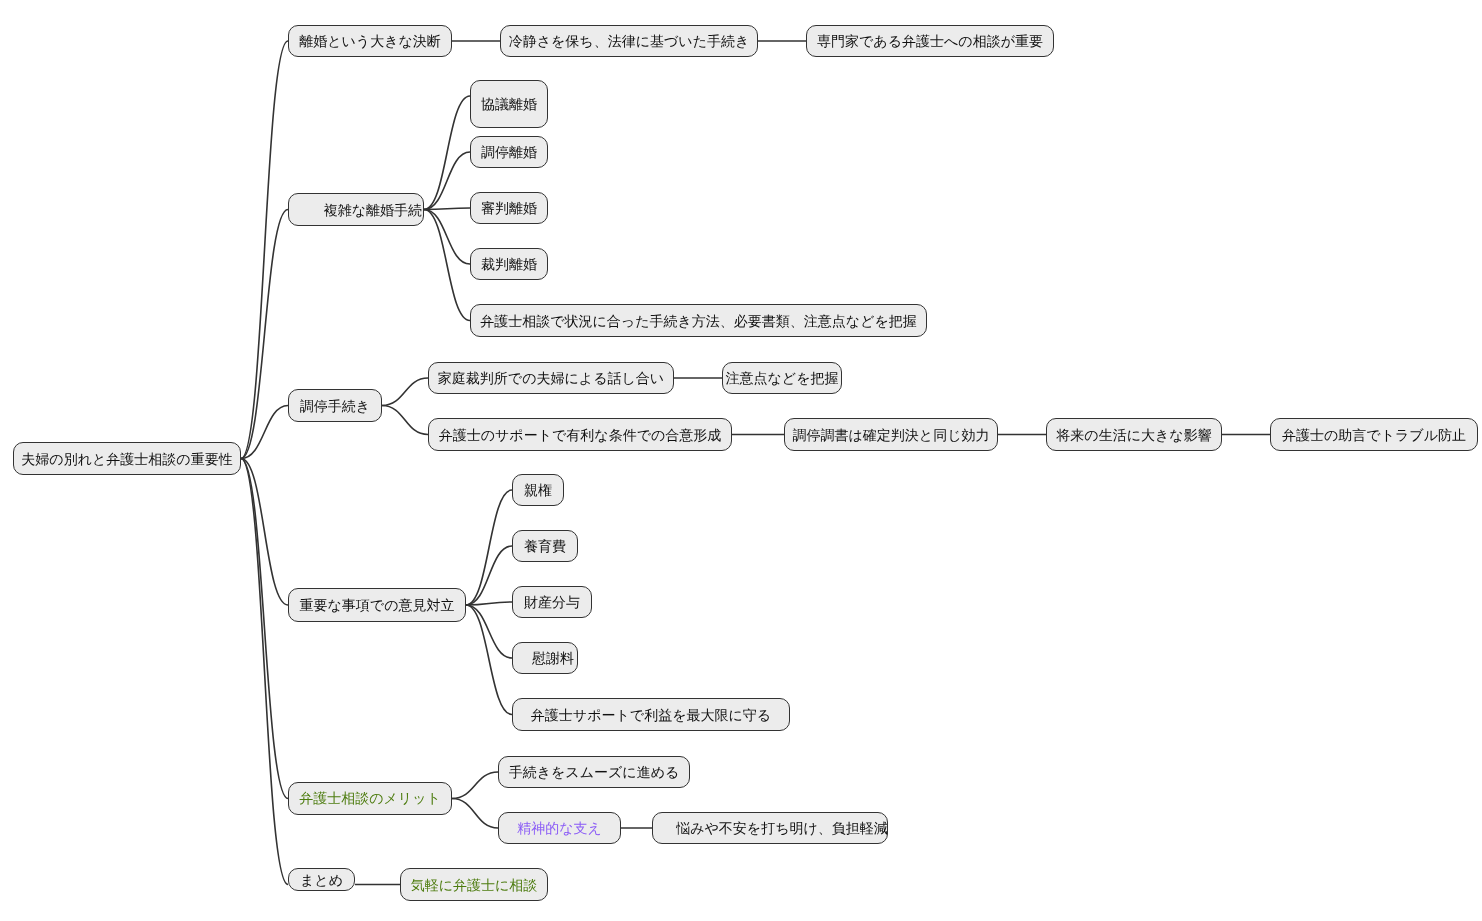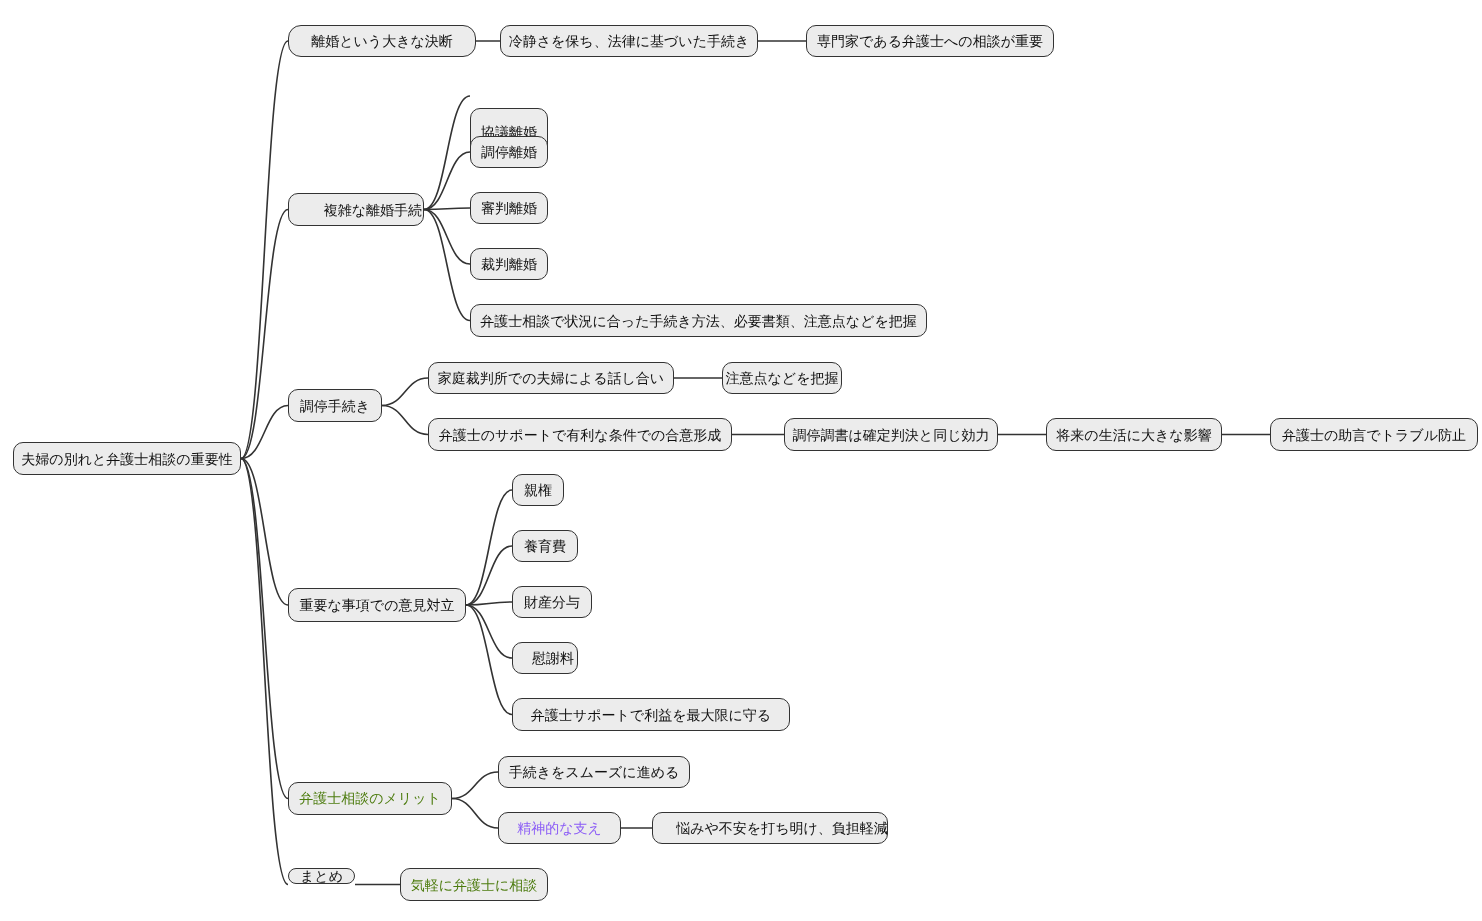--- a/index.html
+++ b/index.html
@@ -69,25 +69,25 @@
       <path d="M466,605 C489,605 489,602 512,602" fill="none" stroke="#333333" stroke-width="1.6"></path>
       <path d="M466,605 C489,605 489,658 512,658" fill="none" stroke="#333333" stroke-width="1.6"></path>
       <path d="M466,605 C489,605 489,714.5 512,714.5" fill="none" stroke="#333333" stroke-width="1.6"></path>
       <path d="M452,798.5 C475,798.5 475,772 498,772" fill="none" stroke="#333333" stroke-width="1.6"></path>
       <path d="M452,798.5 C475,798.5 475,828 498,828" fill="none" stroke="#333333" stroke-width="1.6"></path>
       <path d="M606,828 C629,828 629,828 652,828" fill="none" stroke="#333333" stroke-width="1.6"></path>
       <path d="M355,884.5 C377.5,884.5 377.5,884.5 400,884.5" fill="none" stroke="#333333" stroke-width="1.6"></path>
     </svg>
   <div id="node-layer">
       <div class="node" style="left: 13px; top: 442px; width: 228px; height: 33px; background: rgb(236, 236, 236); border-color: rgb(51, 51, 51); color: rgb(17, 17, 17);">夫婦の別れと弁護士相談の重要性</div>
-      <div class="node" style="left: 288px; top: 25px; width: 188px; height: 32px; background: rgb(236, 236, 236); border-color: rgb(51, 51, 51); color: rgb(17, 17, 17); border-radius: 13px;">離婚という大きな決断</div>
+      <div class="node" style="left: 288px; top: 25px; width: 164px; height: 32px; background: rgb(236, 236, 236); border-color: rgb(51, 51, 51); color: rgb(17, 17, 17);">離婚という大きな決断</div>
       <div class="node" style="left: 500px; top: 25px; width: 258px; height: 32px; background: rgb(236, 236, 236); border-color: rgb(51, 51, 51); color: rgb(17, 17, 17);">冷静さを保ち、法律に基づいた手続き</div>
       <div class="node" style="left: 806px; top: 25px; width: 248px; height: 32px; background: rgb(236, 236, 236); border-color: rgb(51, 51, 51); color: rgb(17, 17, 17);">専門家である弁護士への相談が重要</div>
       <div class="node" style="left: 288px; top: 193px; width: 136px; height: 33px; background: rgb(236, 236, 236); border-color: rgb(51, 51, 51); color: rgb(17, 17, 17); padding-left: 48px;">複雑な離婚手続き</div>
-      <div class="node" style="left: 470px; top: 80px; width: 78px; height: 48px; background: rgb(236, 236, 236); border-color: rgb(51, 51, 51); color: rgb(17, 17, 17); margin-top: 28px;">協議離婚</div>
+      <div class="node" style="left: 470px; top: 80px; width: 78px; height: 48px; background: rgb(236, 236, 236); border-color: rgb(51, 51, 51); color: rgb(17, 17, 17);">協議離婚</div>
       <div class="node" style="left: 470px; top: 136px; width: 78px; height: 32px; background: rgb(236, 236, 236); border-color: rgb(51, 51, 51); color: rgb(17, 17, 17);">調停離婚</div>
       <div class="node" style="left: 470px; top: 192px; width: 78px; height: 32px; background: rgb(236, 236, 236); border-color: rgb(51, 51, 51); color: rgb(17, 17, 17);">審判離婚</div>
       <div class="node" style="left: 470px; top: 248px; width: 78px; height: 32px; background: rgb(236, 236, 236); border-color: rgb(51, 51, 51); color: rgb(17, 17, 17);">裁判離婚</div>
       <div class="node" style="left: 470px; top: 304px; width: 457px; height: 33px; background: rgb(236, 236, 236); border-color: rgb(51, 51, 51); color: rgb(17, 17, 17);">弁護士相談で状況に合った手続き方法、必要書類、注意点などを把握</div>
       <div class="node" style="left: 288px; top: 389px; width: 94px; height: 33px; background: rgb(236, 236, 236); border-color: rgb(51, 51, 51); color: rgb(17, 17, 17);">調停手続き</div>
       <div class="node" style="left: 428px; top: 362px; width: 246px; height: 32px; background: rgb(236, 236, 236); border-color: rgb(51, 51, 51); color: rgb(17, 17, 17);">家庭裁判所での夫婦による話し合い</div>
       <div class="node" style="left: 722px; top: 362px; width: 120px; height: 32px; background: rgb(236, 236, 236); border-color: rgb(51, 51, 51); color: rgb(17, 17, 17);">注意点などを把握</div>
       <div class="node" style="left: 428px; top: 418px; width: 304px; height: 33px; background: rgb(236, 236, 236); border-color: rgb(51, 51, 51); color: rgb(17, 17, 17);">弁護士のサポートで有利な条件での合意形成</div>
       <div class="node" style="left: 784px; top: 418px; width: 214px; height: 33px; background: rgb(236, 236, 236); border-color: rgb(51, 51, 51); color: rgb(17, 17, 17);">調停調書は確定判決と同じ効力</div>
       <div class="node" style="left: 1046px; top: 418px; width: 176px; height: 33px; background: rgb(236, 236, 236); border-color: rgb(51, 51, 51); color: rgb(17, 17, 17);">将来の生活に大きな影響</div>
@@ -95,16 +95,16 @@
       <div class="node" style="left: 288px; top: 588px; width: 178px; height: 34px; background: rgb(236, 236, 236); border-color: rgb(51, 51, 51); color: rgb(17, 17, 17);">重要な事項での意見対立</div>
       <div class="node" style="left: 512px; top: 474px; width: 52px; height: 32px; background: rgb(236, 236, 236); border-color: rgb(51, 51, 51); color: rgb(17, 17, 17);">親権</div>
       <div class="node" style="left: 512px; top: 530px; width: 66px; height: 32px; background: rgb(236, 236, 236); border-color: rgb(51, 51, 51); color: rgb(17, 17, 17);">養育費</div>
       <div class="node" style="left: 512px; top: 586px; width: 80px; height: 32px; background: rgb(236, 236, 236); border-color: rgb(51, 51, 51); color: rgb(17, 17, 17);">財産分与</div>
       <div class="node" style="left: 512px; top: 642px; width: 66px; height: 32px; background: rgb(236, 236, 236); border-color: rgb(51, 51, 51); color: rgb(17, 17, 17); padding-left: 16px;">慰謝料</div>
       <div class="node" style="left: 512px; top: 698px; width: 278px; height: 33px; background: rgb(236, 236, 236); border-color: rgb(51, 51, 51); color: rgb(17, 17, 17); text-align: center;">弁護士サポートで利益を最大限に守る</div>
       <div class="node" style="left: 288px; top: 782px; width: 164px; height: 33px; background: rgb(236, 236, 236); border-color: rgb(51, 51, 51); color: #4d7c0f; font-family: Liberation Mono, monospace;">弁護士相談のメリット</div>
       <div class="node" style="left: 498px; top: 756px; width: 192px; height: 32px; background: rgb(236, 236, 236); border-color: rgb(51, 51, 51); color: rgb(17, 17, 17);">手続きをスムーズに進める</div>
       <div class="node" style="left: 498px; top: 812px; width: 123px; height: 32px; background: rgb(236, 236, 236); border-color: rgb(51, 51, 51); color: #8b5cf6;">精神的な支え</div>
       <div class="node" style="left: 652px; top: 812px; width: 236px; height: 32px; background: rgb(236, 236, 236); border-color: rgb(51, 51, 51); color: rgb(17, 17, 17); padding-left: 24px;">悩みや不安を打ち明け、負担軽減</div>
-      <div class="node" style="left: 288px; top: 868px; width: 67px; height: 16px; background: rgb(236, 236, 236); border-color: rgb(51, 51, 51); color: rgb(17, 17, 17);">まとめ</div>
+      <div class="node" style="left: 288px; top: 868px; width: 67px; height: 23px; background: rgb(236, 236, 236); border-color: rgb(51, 51, 51); color: rgb(17, 17, 17);">まとめ</div>
       <div class="node" style="left: 400px; top: 868px; width: 148px; height: 33px; background: rgb(236, 236, 236); border-color: rgb(51, 51, 51); color: #4d7c0f;">気軽に弁護士に相談</div>
     </div>
 </div>
 
 </body></html>

